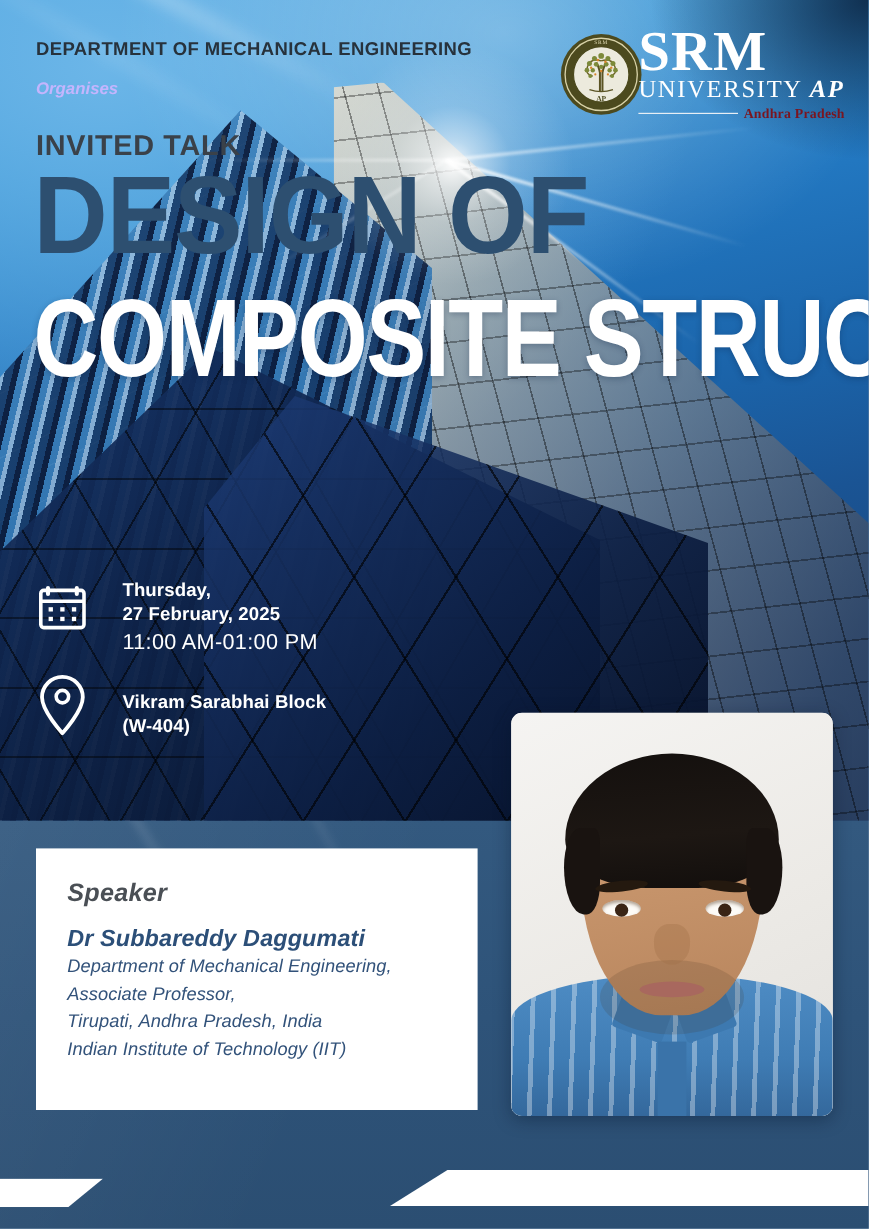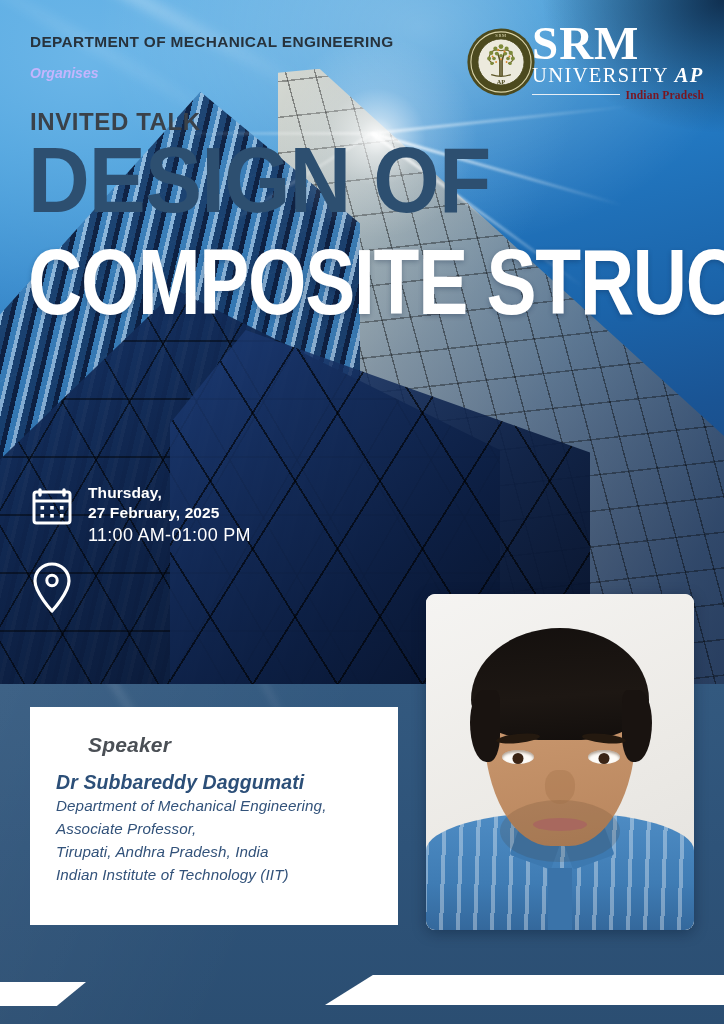--- a/index.html
+++ b/index.html
@@ -183,21 +183,21 @@
     letter-spacing:-1.5px;
     text-shadow:0 2px 6px rgba(10,30,60,0.28);
   }
 
   
   .info{ position:absolute; left:0; top:0; width:724px; }
   .info-row{ position:absolute; display:flex; align-items:flex-start; }
   .row-date{ left:30px; top:483px; }
   .row-venue{ left:30px; top:560px; }
   .info-icon{ width:52px; flex:0 0 52px; }
-  .info-text{ color:#ffffff; padding-left:6px; }
+  .info-text{ color:#ffffff; padding-left:6px;margin-left:14px; }
   .date-strong{
     font-size:15.5px; font-weight:bold; line-height:1.28;
     letter-spacing:0.1px;
   }
   .date-time{
     font-size:18px; font-weight:normal; line-height:1.4;
     letter-spacing:0.3px;
   }
   .venue-strong{
     font-size:15.5px; font-weight:bold; line-height:1.3;
@@ -223,21 +223,21 @@
 
   
   .speaker-card{
     position:absolute; left:30px; top:707px;
     width:368px; height:218px;
     background:#ffffff;
     padding:26px 26px 0 26px;
   }
   .sp-label{
     font-size:21px; font-weight:bold; font-style:italic;
-    color:#4a4f55; letter-spacing:0.2px;margin-left:32px;
+    color:#4a4f55; letter-spacing:0.2px;
   }
   .sp-name{
     margin-top:14px;
     font-size:19.5px; font-weight:bold; font-style:italic;
     color:#2c4f78; letter-spacing:0.1px;
   }
   .sp-line{
     font-size:15.2px; font-style:italic; color:#32527a;
     line-height:1.52; letter-spacing:0.1px;
   }
@@ -410,21 +410,21 @@
         <path d="M36 68 Q50 73 64 68" stroke="#5a5324" stroke-width="1.6" fill="none"></path>
         <text x="50" y="82" font-family="Liberation Serif, serif" font-size="9" fill="#4c4a1e" text-anchor="middle" font-weight="bold">AP</text>
         <text x="50" y="14" font-family="Liberation Serif, serif" font-size="6.5" fill="#e4dfb8" text-anchor="middle" letter-spacing="1">SRM</text>
       </svg>
 
       <div class="srm-text">
         <div class="srm-word">SRM</div>
         <div class="srm-univ"><span>UNIVERSITY</span> <i>AP</i></div>
         <div class="srm-ap-row">
           <span class="srm-rule"></span>
-          <span class="srm-ap">Indian Pradesh</span>
+          <span class="srm-ap">Andhra Pradesh</span>
         </div>
       </div>
     </div>
   </div>
 
   <div class="invited">INVITED TALK</div>
   <div class="title-line t1">DESIGN OF</div>
   <div class="title-line t2">COMPOSITE STRUCTURES</div>
 
   <div class="info">
@@ -451,20 +451,24 @@
         <div class="date-time">11:00 AM-01:00 PM</div>
       </div>
     </div>
 
     <div class="info-row row-venue">
       <div class="info-icon">
         <svg width="44" height="56" viewBox="0 0 44 56">
           <path d="M22 4 C12.6 4 5 11.6 5 21 C5 32.5 22 51 22 51 C22 51 39 32.5 39 21 C39 11.6 31.4 4 22 4 Z" fill="none" stroke="#fff" stroke-width="3.2" stroke-linejoin="round"></path>
           <circle cx="22" cy="20.5" r="5.2" fill="none" stroke="#fff" stroke-width="3"></circle>
         </svg>
+      </div>
+      <div class="info-text">
+        <div class="venue-strong">Vikram Sarabhai Block</div>
+        <div class="venue-strong" style="padding-top:0">(W-404)</div>
       </div>
     </div>
   </div>
 
   <div class="lower">
     <div class="lower-ray lr1"></div>
     <div class="lower-ray lr2"></div>
     <div class="lower-ray lr3"></div>
     <div class="lower-ray lr4"></div>
   </div>

